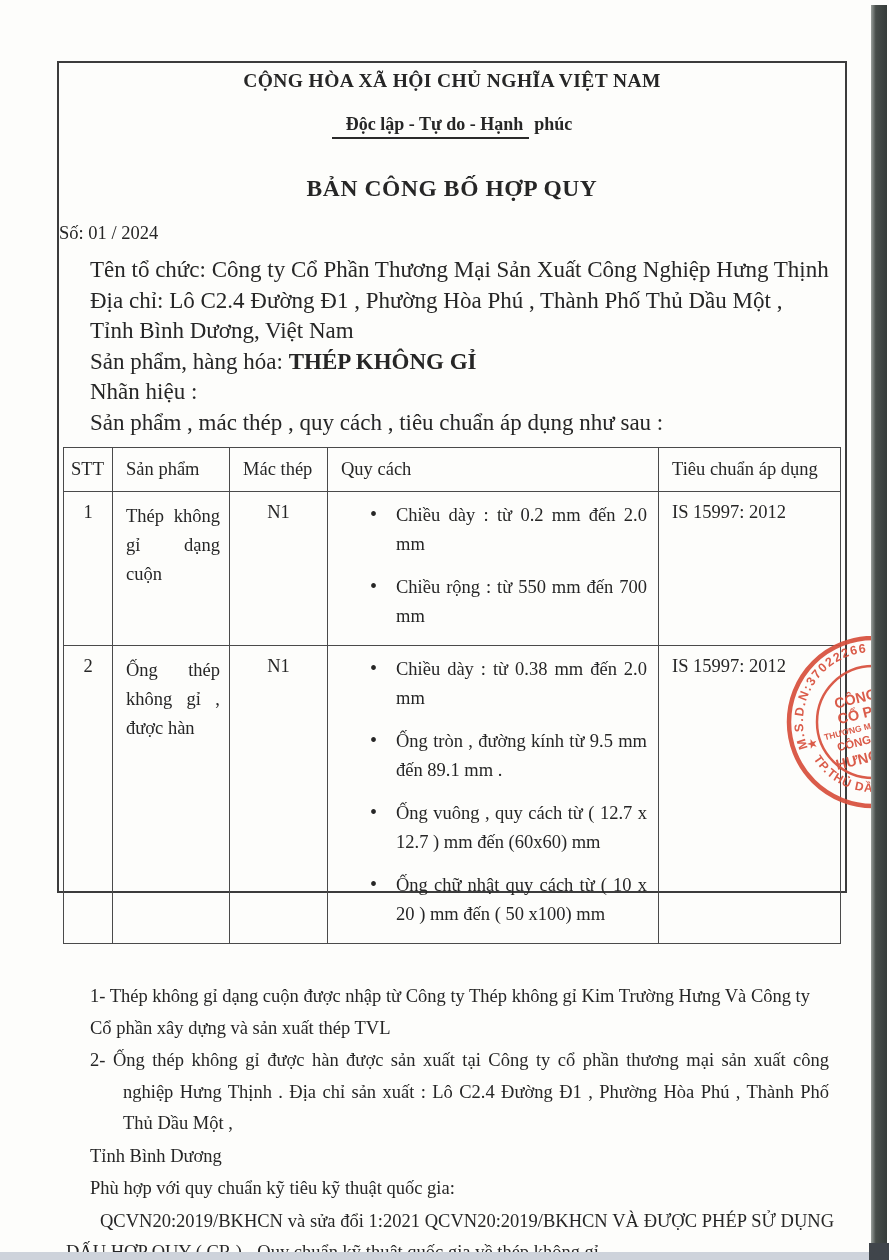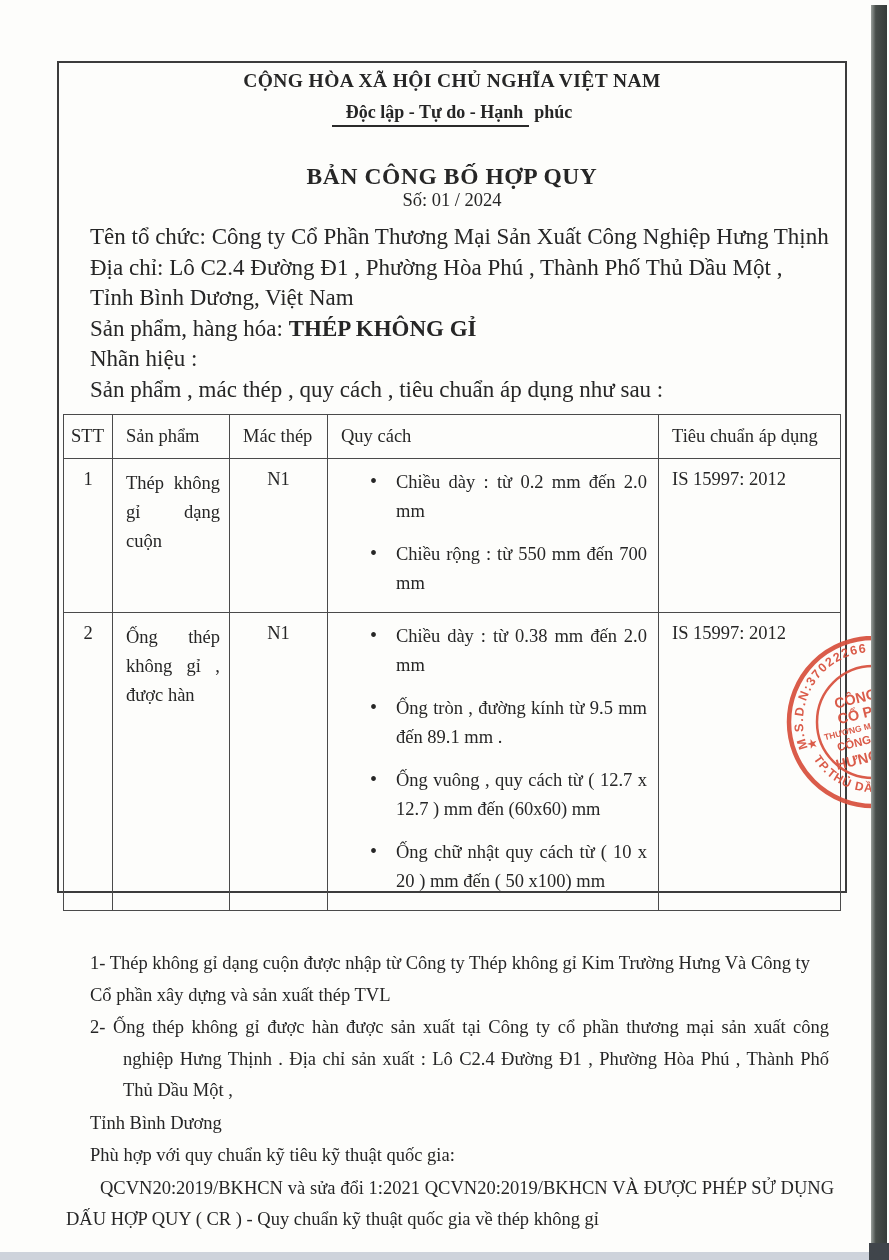--- a/index.html
+++ b/index.html
@@ -22,25 +22,25 @@
     position:absolute;left:869px;top:1243px;width:20px;height:17px;z-index:31;
     background:#40454b;
   }
   
   .frame{
     position:absolute;left:57px;top:61px;width:790px;height:832px;
     border:2px solid #3c3c3c;box-sizing:border-box;z-index:2;
   }
   
   .nat-line{margin-top:7px;text-align:center;font-weight:bold;font-size:19.5px;letter-spacing:.4px;}
-  .motto{margin-top:10px;text-align:center;font-weight:bold;font-size:18px;}
+  .motto{margin-top:22px;text-align:center;font-weight:bold;font-size:18px;}
   .motto .u{border-bottom:2.5px solid #2a2a2a;padding:0 6px 2px 14px;display:inline-block;}
   .motto .tail{margin-left:5px;}
   .doc-title{margin-top:36px;text-align:center;font-weight:bold;font-size:23.5px;letter-spacing:.6px;}
-  .doc-number{margin-top:0;text-align:center;font-size:18.5px;}
+  .doc-number{margin-top:21px;font-size:18.5px;}
   
   .info{margin:11px 14px 0 31px;font-size:23px;line-height:30.5px;}
   .info .line{white-space:normal;}
   .bold{font-weight:bold;}
   
   table.spec{
     border-collapse:collapse;table-layout:fixed;
     margin:9px 0 0 4px;width:777px;
     font-size:18.5px;
   }

